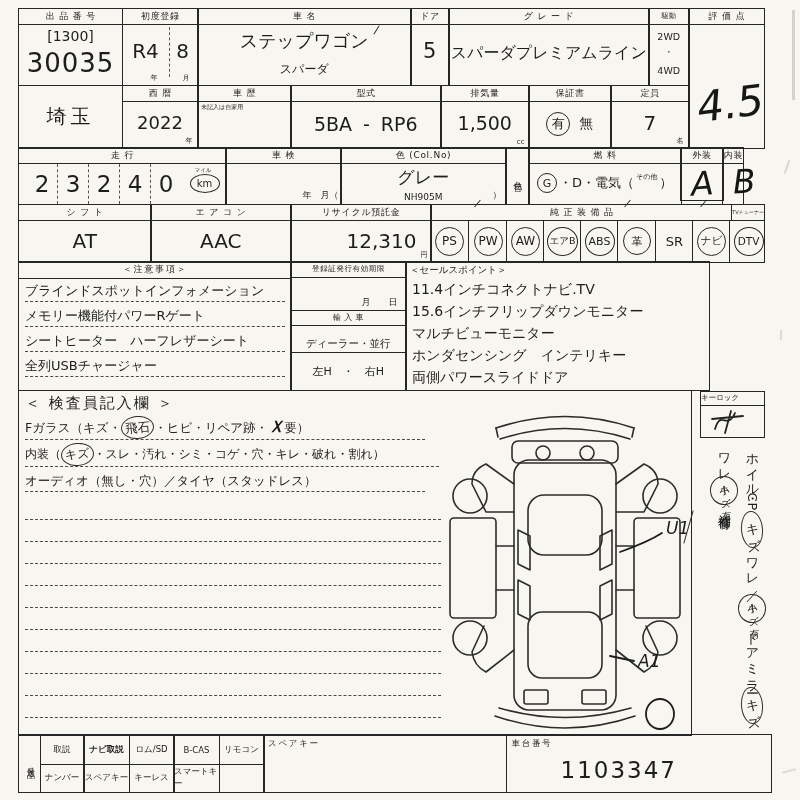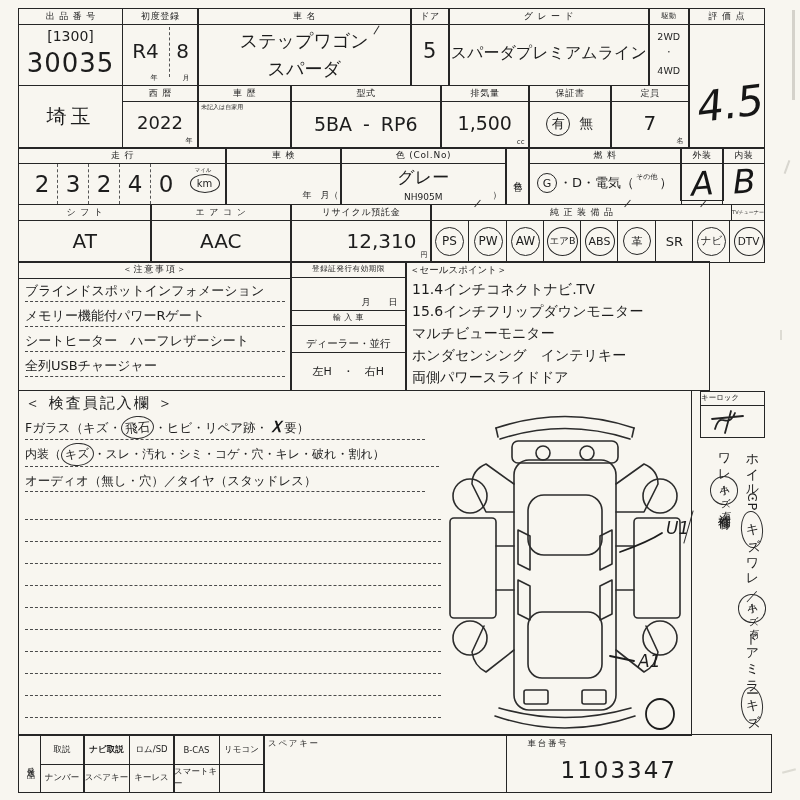--- a/index.html
+++ b/index.html
@@ -44,21 +44,21 @@
     <div class="v" style="left:2px;top:22px;width:42px;height:40px;font-size:20px;">R4</div>
     <div style="position:absolute;left:46px;top:18px;bottom:8px;border-left:1.2px dashed #555;"></div>
     <div class="v" style="left:48px;top:22px;width:24px;height:40px;font-size:20px;">8</div>
     <div class="u" style="left:28px;bottom:2px;">年</div>
     <div class="u" style="right:8px;bottom:2px;">月</div>
   </div>
 
   <div class="b" style="left:197px;top:8px;width:214.5px;height:78px;">
     <div class="h">車名</div>
     <div class="v" style="left:0;right:0;top:17px;height:30px;font-size:18px;">ステップワゴン</div>
-    <div class="v" style="left:0;right:0;top:46px;height:28px;font-size:18px;">スパーダ</div>
+    <div class="v" style="left:0;right:0;top:46px;height:28px;font-size:12px;">スパーダ</div>
     <div class="tick" style="left:178px;top:16px;height:10px;transform:rotate(32deg);"></div>
   </div>
 
   <div class="b" style="left:410px;top:8px;width:39.5px;height:78px;">
     <div class="h t">ドア</div>
     <div class="v" style="left:0;right:0;top:20px;height:44px;font-size:21px;">5</div>
   </div>
 
   <div class="b" style="left:448px;top:8px;width:201.5px;height:78px;">
     <div class="h">グレード</div>
@@ -158,21 +158,21 @@
       <span style="font-size:7px;position:relative;top:-6px;">その他</span>
       <span>）</span>
     </div>
   </div>
 
   <div class="b" style="left:680px;top:147px;width:43.5px;height:54px;">
     <div class="h t">外装</div>
     <div class="hw" style="position:absolute;left:10px;top:16px;font-size:33px;transform:rotate(-4deg);">A</div>
   </div>
 
-  <div class="b" style="left:722px;top:147px;width:43px;height:58px;text-decoration:underline;">
+  <div class="b" style="left:722px;top:147px;width:22px;height:58px;text-decoration:underline;">
     <div class="h t">内装</div>
     <div class="hw" style="position:absolute;left:10px;top:14px;font-size:33px;transform:rotate(-3deg);">B</div>
   </div>
 
   <div class="b" style="left:18px;top:203.5px;width:133.5px;height:59px;">
     <div class="h">シフト</div>
     <div class="v" style="left:0;right:0;top:16px;bottom:0;font-size:20px;">AT</div>
   </div>
 
   <div class="b" style="left:150px;top:203.5px;width:141.5px;height:59px;">
@@ -371,21 +371,21 @@
   </div>
   <div class="b" style="left:218.5px;top:763.5px;width:46px;height:29.5px;">
     <div class="v" style="left:0;right:0;top:0;bottom:0;font-size:8.5px;"></div>
   </div>
 
   <div class="b" style="left:263px;top:734px;width:244px;height:59px;">
     <div style="position:absolute;left:4px;top:3px;font-size:8.5px;letter-spacing:.2em;">スペアキー</div>
   </div>
 
   <div class="b" style="left:505.5px;top:734px;width:266.5px;height:59px;">
-    <div style="position:absolute;left:5px;top:3px;font-size:8.5px;letter-spacing:.2em;margin-left:16px;">車台番号</div>
+    <div style="position:absolute;left:5px;top:3px;font-size:8.5px;letter-spacing:.2em;">車台番号</div>
     <div class="v" style="left:0;right:40px;top:12px;bottom:0;font-size:23px;letter-spacing:2px;">1103347</div>
   </div>
 
   <div style="position:absolute;left:792px;top:10px;width:3px;height:90px;background:#b8b5ad;opacity:.55;"></div>
   <div style="position:absolute;left:786px;top:160px;width:2px;height:14px;background:#b8b5ad;opacity:.5;transform:rotate(20deg);"></div>
   <div style="position:absolute;left:780px;top:330px;width:2px;height:10px;background:#c2bfb6;opacity:.5;"></div>
   <div style="position:absolute;left:782px;top:770px;width:14px;height:2px;background:#c2bfb6;opacity:.5;transform:rotate(-15deg);"></div>
 
 </div>
 

